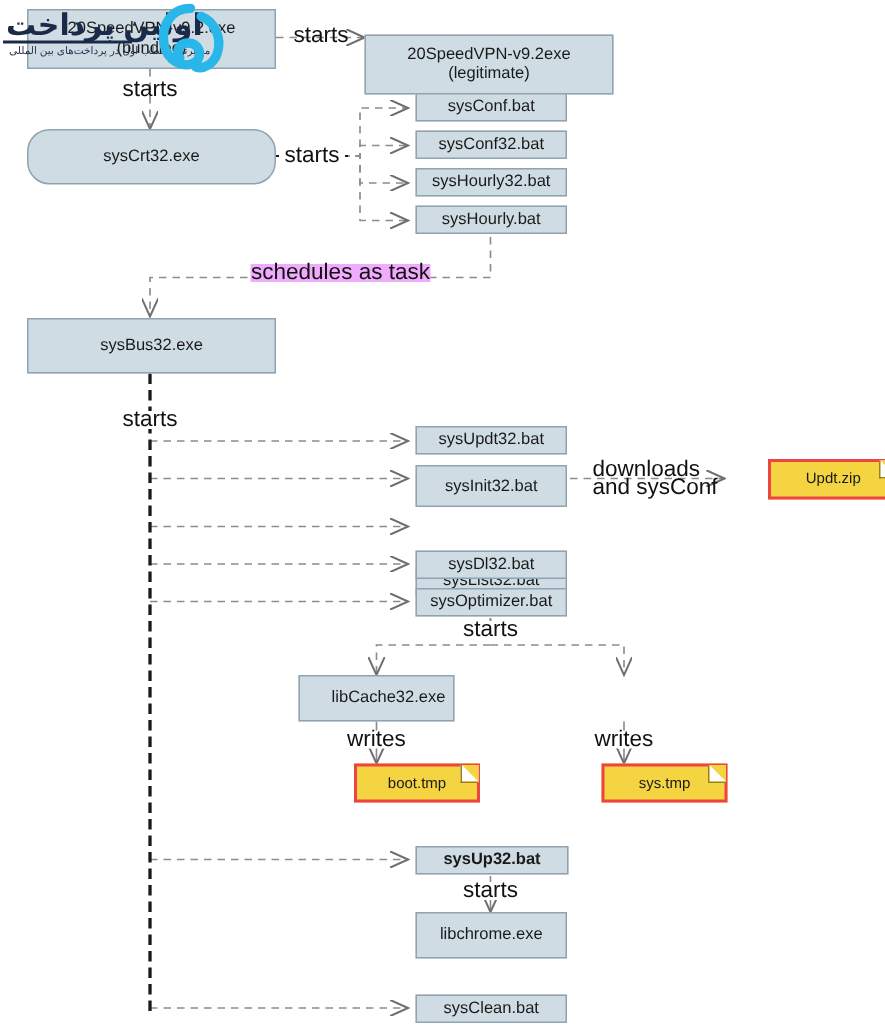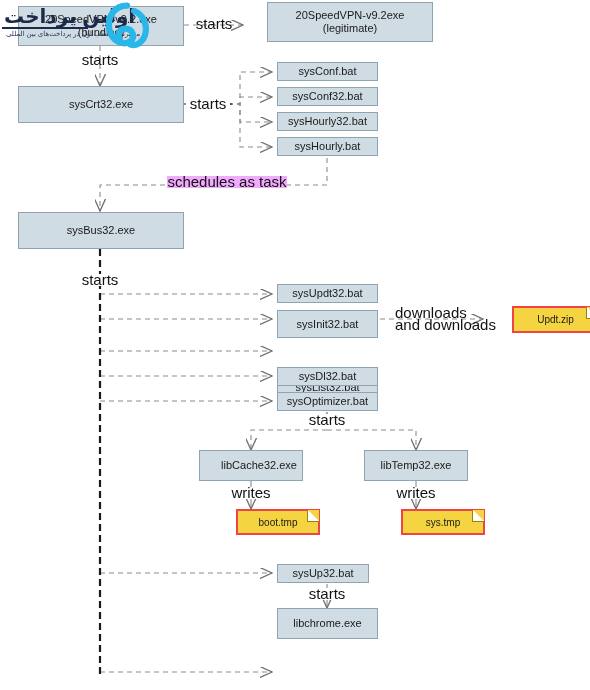--- a/index.html
+++ b/index.html
@@ -176,28 +176,28 @@
     </g>
   </svg>
 
   <div class="node" style="left:18px;top:6px;width:166px;height:40px;">
     <div>
       <span>20SpeedVPN-v9.2.exe</span>
       <span class="l2">(bundled)</span>
     </div>
   </div>
 
-  <div class="node" style="left:243px;top:2px;width:166px;height:40px;margin-left:24px;">
+  <div class="node" style="left:243px;top:23px;width:166px;height:40px;">
     <div>
       <span>20SpeedVPN-v9.2exe</span>
       <span class="l2">(legitimate)</span>
     </div>
   </div>
 
-  <div class="node" style="left:18px;top:86px;width:166px;height:37px;">
+  <div class="node" style="left:18px;top:86px;width:166px;height:37px;border-radius:15px;">
     <span>sysCrt32.exe</span>
   </div>
 
   <div class="node" style="left:277px;top:62px;width:101px;height:19px;">
     <span>sysConf.bat</span>
   </div>
   <div class="node" style="left:277px;top:87px;width:101px;height:19px;">
     <span>sysConf32.bat</span>
   </div>
   <div class="node" style="left:277px;top:112px;width:101px;height:19px;">
@@ -229,49 +229,49 @@
 
   <div class="note" style="left:486px;top:306px;width:87px;height:27px;">
     <span>Updt.zip</span>
     <span class="fold"></span>
     <span class="foldtri"></span>
   </div>
 
   <div class="node" style="left:199px;top:450px;width:104px;height:31px;padding-left:20px;">
     <span>libCache32.exe</span>
   </div>
-  <div class="node" style="left:364px;top:450px;width:104px;height:31px;">
-    <span>libTemp32.exe</span>
-  </div>
 
   <div class="note" style="left:210px;top:509px;width:84px;height:26px;">
     <span>boot.tmp</span>
     <span class="fold"></span>
     <span class="foldtri"></span>
   </div>
   <div class="note" style="left:375px;top:509px;width:84px;height:26px;">
     <span>sys.tmp</span>
     <span class="fold"></span>
     <span class="foldtri"></span>
   </div>
 
-  <div class="node" style="left:277px;top:564px;width:92px;height:19px;">
+  <div class="node" style="left:277px;top:564px;width:102px;height:19px;font-weight:bold;">
     <span>sysUp32.bat</span>
   </div>
   <div class="node" style="left:277px;top:608px;width:101px;height:31px;">
     <span>libchrome.exe</span>
+  </div>
+  <div class="node" style="left:277px;top:663px;width:101px;height:19px;">
+    <span>sysClean.bat</span>
   </div>
 
   <div class="elabel" style="left:192px;top:18px;width:44px;">starts</div>
   <div class="elabel" style="left:78px;top:54px;width:44px;">starts</div>
   <div class="elabel" style="left:186px;top:98px;width:44px;background:#ffffff;">starts</div>
   <div class="elabel" style="left:167px;top:176px;width:120px;background:#f0abfc;">schedules as task</div>
   <div class="elabel" style="left:78px;top:274px;width:44px;background:#ffffff;">starts</div>
   <div class="elabel" style="left:395px;top:307px;width:68px;">downloads</div>
-  <div class="elabel" style="left:395px;top:319px;width:68px;">and downloads</div>
+  <div class="elabel" style="left:395px;top:319px;width:68px;">and sysConf</div>
   <div class="elabel" style="left:305px;top:414px;width:44px;background:#ffffff;">starts</div>
   <div class="elabel" style="left:229px;top:487px;width:44px;background:#ffffff;">writes</div>
   <div class="elabel" style="left:394px;top:487px;width:44px;background:#ffffff;">writes</div>
   <div class="elabel" style="left:305px;top:588px;width:44px;background:#ffffff;">starts</div>
 
   <div class="wm">
     <div class="wm-txt">اولین پرداخت</div>
     <div class="wm-rule"></div>
     <div class="wm-sub">معتبرترین قطب اول در پرداخت‌های بین المللی</div>
     <svg class="wm-logo" viewBox="0 0 60 54">

